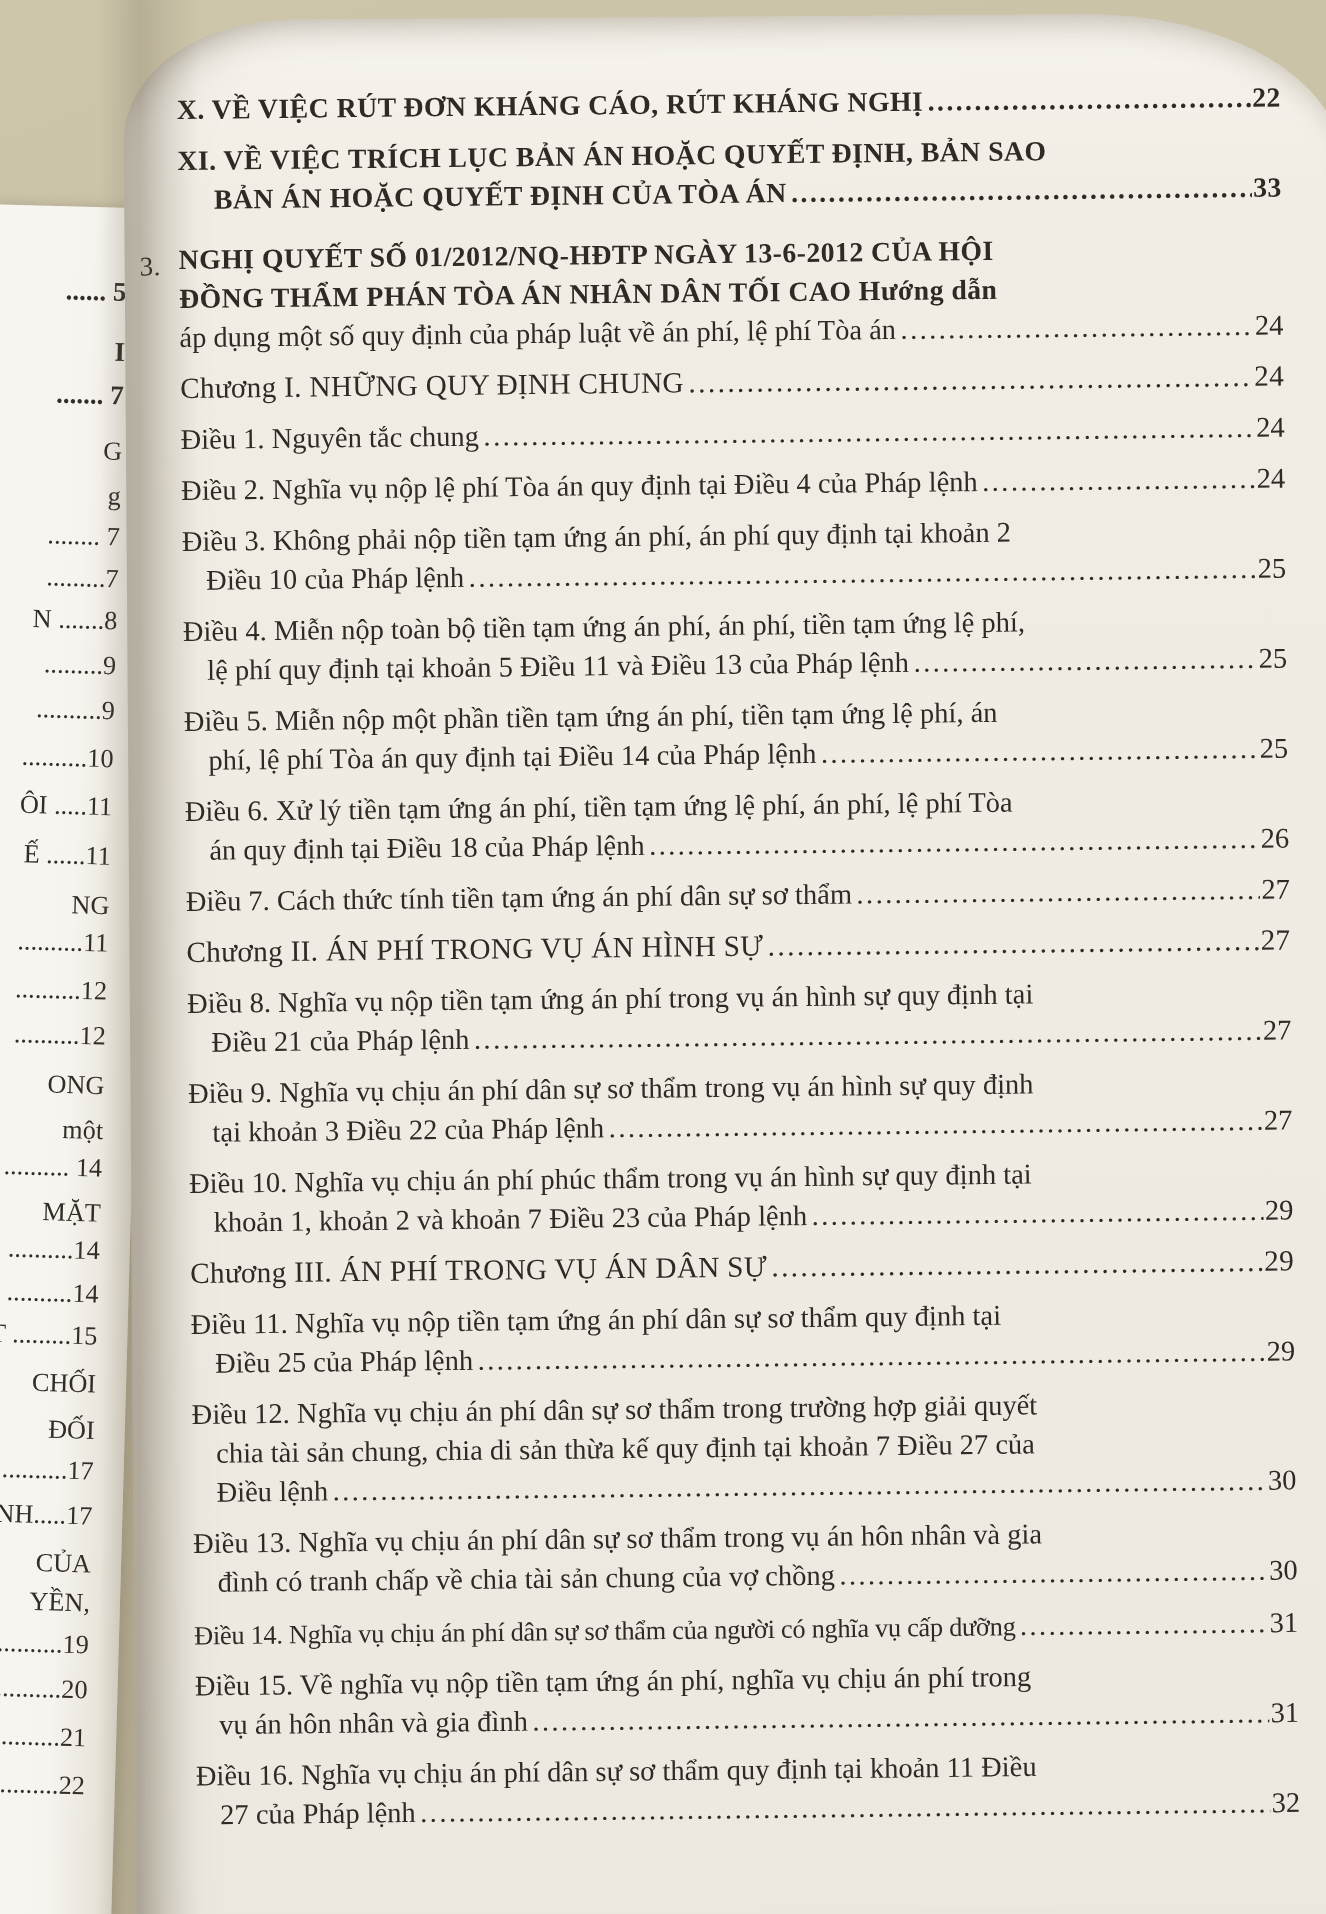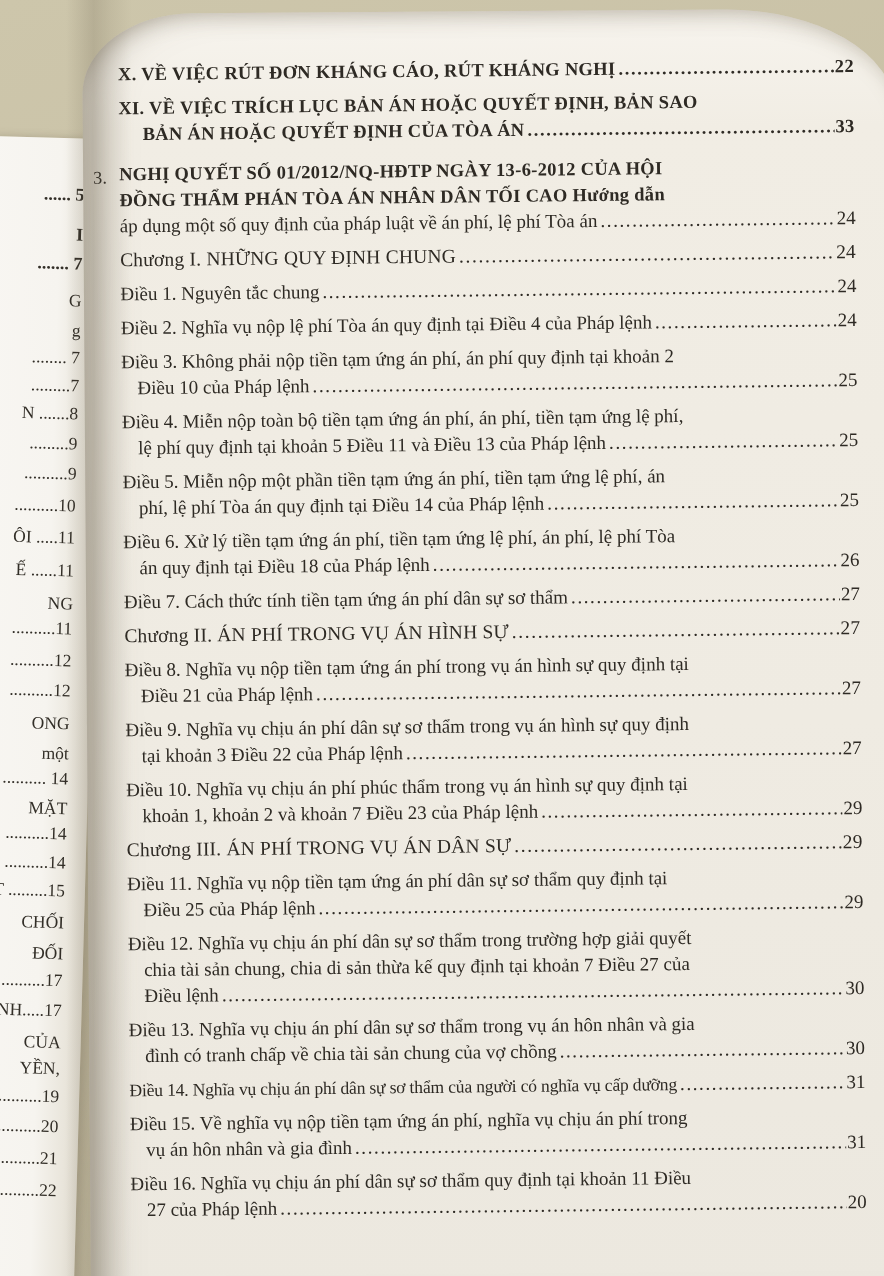--- a/index.html
+++ b/index.html
@@ -251,21 +251,21 @@
         <span class="txt">vụ án hôn nhân và gia đình</span>
         <span class="dots"></span>
         <span class="pg">31</span>
       </div>
       <div class="line g">
         <span class="txt">Điều 16. Nghĩa vụ chịu án phí dân sự sơ thẩm quy định tại khoản 11 Điều</span>
       </div>
       <div class="line cont">
         <span class="txt">27 của Pháp lệnh</span>
         <span class="dots"></span>
-        <span class="pg">20</span>
+        <span class="pg">32</span>
       </div>
 
     </div>
   </div>
 
   <div class="gutter"></div>
 
 </div>
 
 </body></html>

